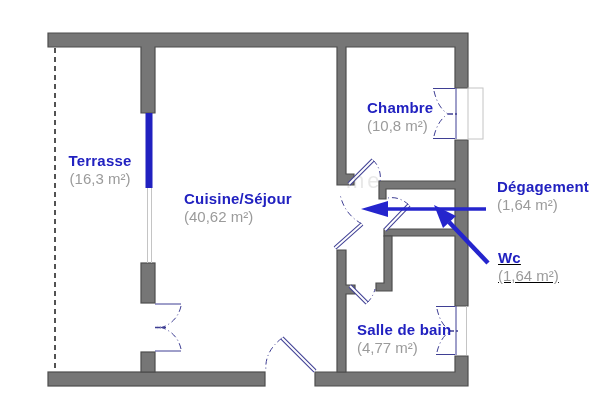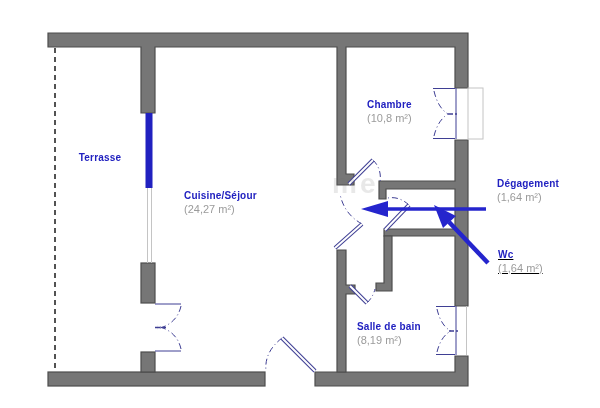--- a/index.html
+++ b/index.html
@@ -23,25 +23,25 @@
   .leaf-outer{stroke:var(--door);stroke-width:4;fill:none;}
   .leaf-inner{stroke:#ffffff;stroke-width:2;fill:none;}
   .door-arc{stroke:var(--door);stroke-width:1;fill:none;stroke-dasharray:6 3 1 3;}
   .win-line{stroke:var(--door);stroke-width:1;fill:none;}
   .thin-light{stroke:var(--light-line);stroke-width:1;fill:none;}
   .tick{stroke:var(--door);stroke-width:1.4;stroke-dasharray:5 2;fill:none;}
   .boundary{stroke:var(--boundary);stroke-width:1.5;stroke-dasharray:5 4;fill:none;}
   .arrow-shaft{stroke:var(--arrow);fill:none;}
   .arrow-head{fill:var(--arrow);stroke:none;}
   .room-label{position:absolute;line-height:1.15;}
-  .room-name{color:var(--accent);font-weight:bold;font-size:10px;letter-spacing:.2px;}
-  .room-area{color:var(--area-text);font-size:11px;margin-top:1px;}
+  .room-name{color:var(--accent);font-weight:bold;font-size:15px;letter-spacing:.2px;}
+  .room-area{color:var(--area-text);font-size:15px;margin-top:1px;}
   .center{text-align:center;}
   #watermark{
-    position:absolute;left:332px;top:168px;font-size:28px;font-weight:bold;
+    position:absolute;left:346px;top:168px;font-size:22px;font-weight:normal;
     color:rgba(110,110,110,0.16);letter-spacing:3px;user-select:none;
   }
 </style>
 </head>
 <body>
 
 <div id="plan">
 
   <svg width="600" height="408" viewBox="0 0 600 408">
 
@@ -132,41 +132,42 @@
       <polygon class="arrow-head" points="361,209 388,201 388,217"></polygon>
     </g>
     <g>
       <path class="arrow-shaft" stroke-width="4.5" d="M449,222 L488,263"></path>
       <polygon class="arrow-head" points="434,205 456,216 443,228"></polygon>
     </g>
   </svg>
 
   <div class="room-label center" style="left:52px;top:152px;width:96px;text-align:center;">
     <div class="room-name">Terrasse</div>
+    <div class="room-area">(16,3 m²)</div>
   </div>
 
   <div class="room-label" style="left:184px;top:190px;">
     <div class="room-name">Cuisine/Séjour</div>
-    <div class="room-area">(24,27 m²)</div>
+    <div class="room-area">(40,62 m²)</div>
   </div>
 
   <div class="room-label" style="left:367px;top:99px;">
     <div class="room-name">Chambre</div>
     <div class="room-area">(10,8 m²)</div>
   </div>
 
   <div class="room-label" style="left:497px;top:178px;">
     <div class="room-name">Dégagement</div>
     <div class="room-area">(1,64 m²)</div>
   </div>
 
   <div class="room-label" style="left:498px;top:249px;text-decoration:underline;">
     <div class="room-name">Wc</div>
     <div class="room-area">(1,64 m²)</div>
   </div>
 
   <div class="room-label" style="left:357px;top:321px;">
     <div class="room-name">Salle de bain</div>
-    <div class="room-area">(8,19 m²)</div>
+    <div class="room-area">(4,77 m²)</div>
   </div>
 
   <div id="watermark">me</div>
 </div>
 
 </body></html>

